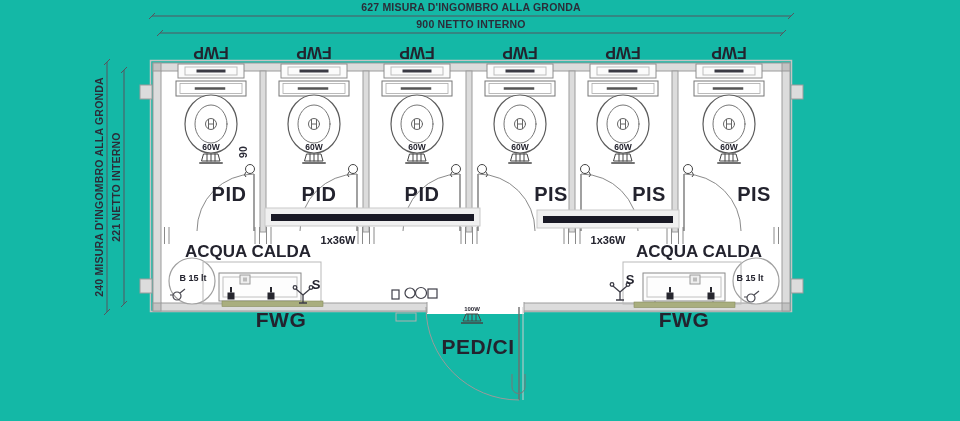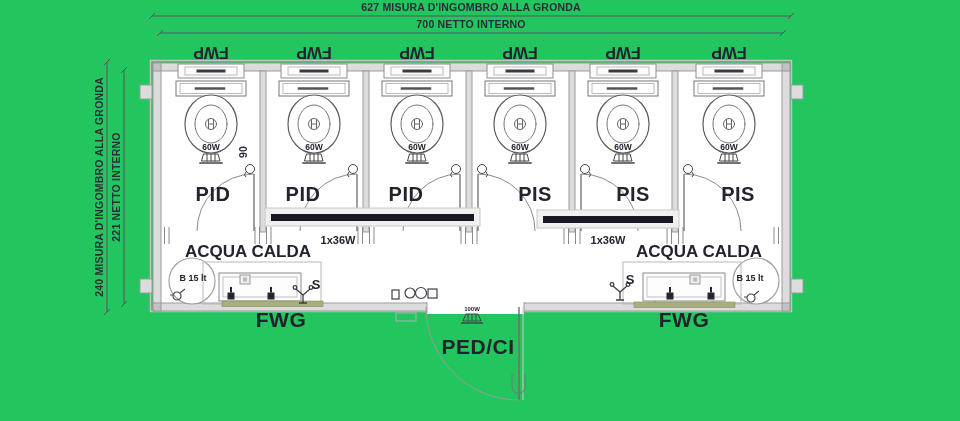--- a/index.html
+++ b/index.html
@@ -1,24 +1,24 @@
 <!DOCTYPE html>
 <html><head>
 <meta charset="utf-8">
 <style>
   html,body{margin:0;padding:0;background:#ffffff;}
-  .canvas{position:relative;width:960px;height:421px;background:#22c55e;overflow:hidden;
+  .canvas{position:relative;width:960px;height:421px;background:#14b8a6;overflow:hidden;
           font-family:"Liberation Sans", sans-serif;}
   svg{position:absolute;left:0;top:0;}
   .lbl{position:absolute;transform:translate(-50%,-50%);white-space:nowrap;
        color:#23232e;font-weight:800;line-height:1;}
   .r180{transform:translate(-50%,-50%) rotate(180deg);}
   .r270{transform:translate(-50%,-50%) rotate(-90deg);}
   .dim{font-size:10.5px;font-weight:600;letter-spacing:.2px;color:#2c2c38;}
-  .room{font-size:20px;letter-spacing:.5px;}
+  .room{font-size:20px;letter-spacing:.5px;margin-left:16px;}
   .big{font-size:21px;letter-spacing:.5px;text-align:right;}
   .fwp{font-size:16px;}
   .acqua{font-size:17px;}
   .mid{font-size:11px;font-weight:600;margin-top:8px;}
   .small{font-size:9px;font-weight:700;}
   .lamp{font-size:8.5px;font-weight:700;text-align:right;}
   .tiny{font-size:6px;font-weight:700;}
   .sw{font-size:13px;}
 </style>
 </head>
@@ -216,21 +216,21 @@
       <path d="M 463 321 L 481 321 L 478 314 L 466 314 Z"></path>
       <line x1="468" y1="314" x2="468" y2="321"></line>
           <line x1="472" y1="314" x2="472" y2="321"></line>
       <line x1="476" y1="314" x2="476" y2="321"></line>
       <line x1="461" y1="323" x2="483" y2="323" stroke-width="1.5"></line>
     </g>
   </g>
 </svg>
 
 <div class="lbl dim" style="left:471px;top:7px;">627 MISURA D'INGOMBRO ALLA GRONDA</div>
-<div class="lbl dim" style="left:471px;top:24px;">700 NETTO INTERNO</div>
+<div class="lbl dim" style="left:471px;top:24px;">900 NETTO INTERNO</div>
 <div class="lbl dim r270" style="left:99px;top:187px;">240 MISURA D'INGOMBRO ALLA GRONDA</div>
 <div class="lbl dim r270" style="left:116px;top:187px;">221 NETTO INTERNO</div>
 <div class="lbl dim r270" style="left:243px;top:152px;">90</div>
 
 <div class="lbl fwp r180" style="left:211px;top:52px;">FWP</div>
 <div class="lbl fwp r180" style="left:314px;top:52px;">FWP</div>
 <div class="lbl fwp r180" style="left:417px;top:52px;">FWP</div>
 <div class="lbl fwp r180" style="left:520px;top:52px;">FWP</div>
 <div class="lbl fwp r180" style="left:623px;top:52px;">FWP</div>
 <div class="lbl fwp r180" style="left:729px;top:52px;">FWP</div>

